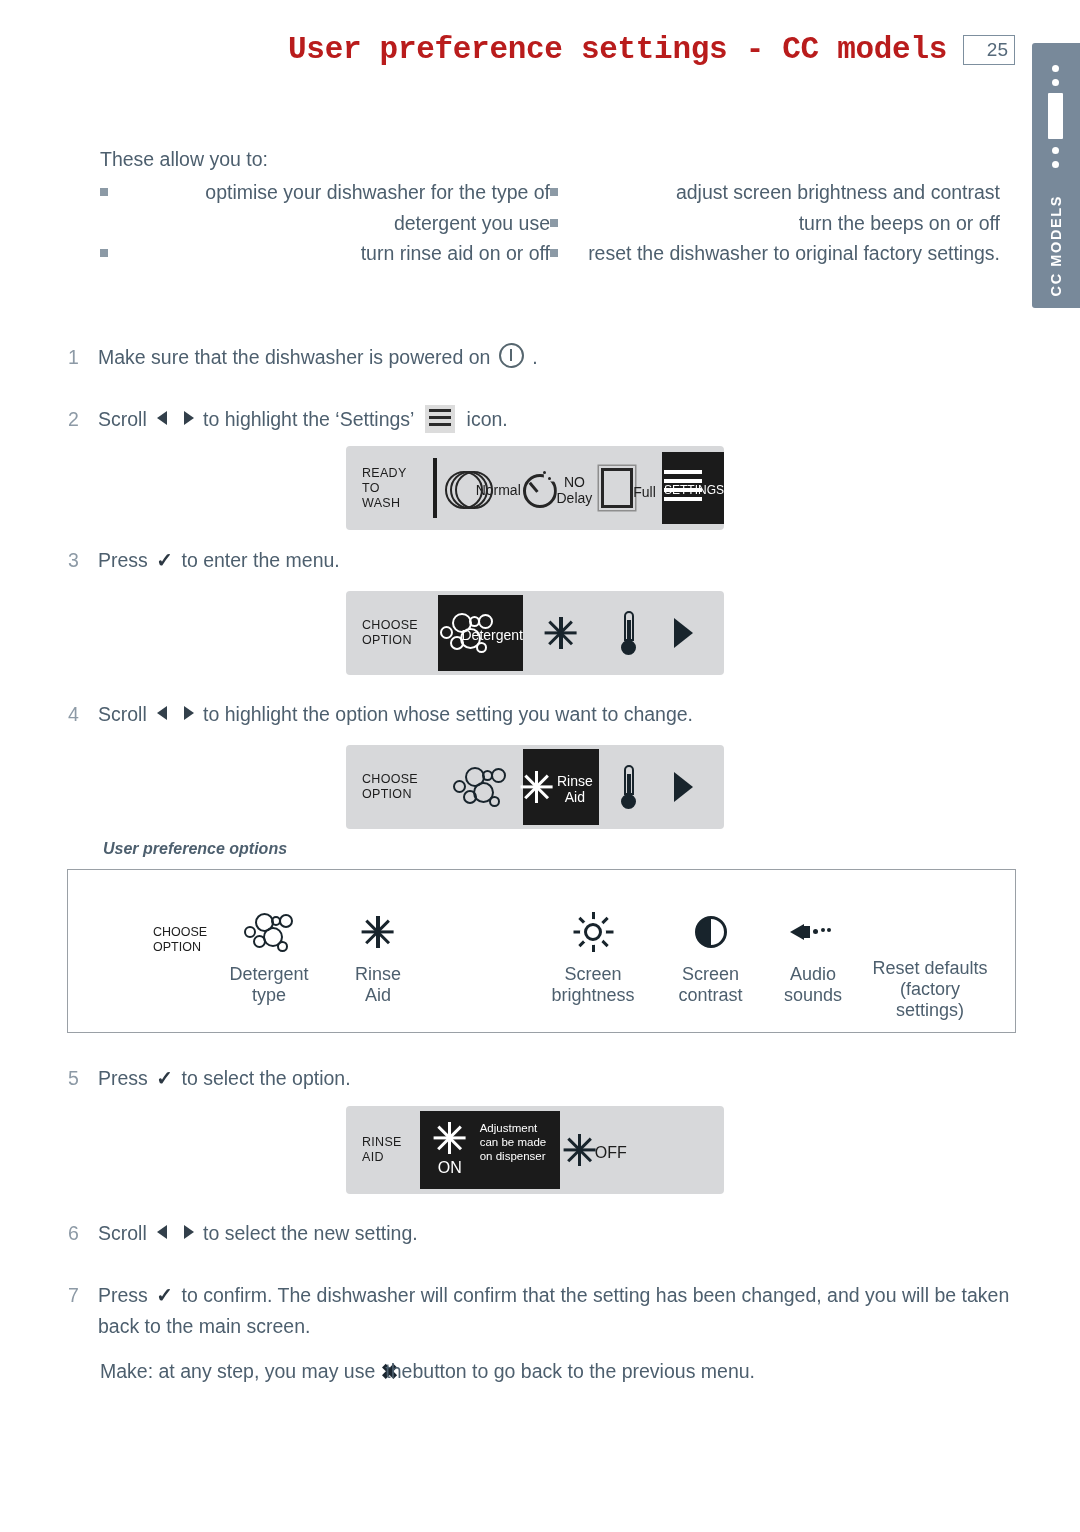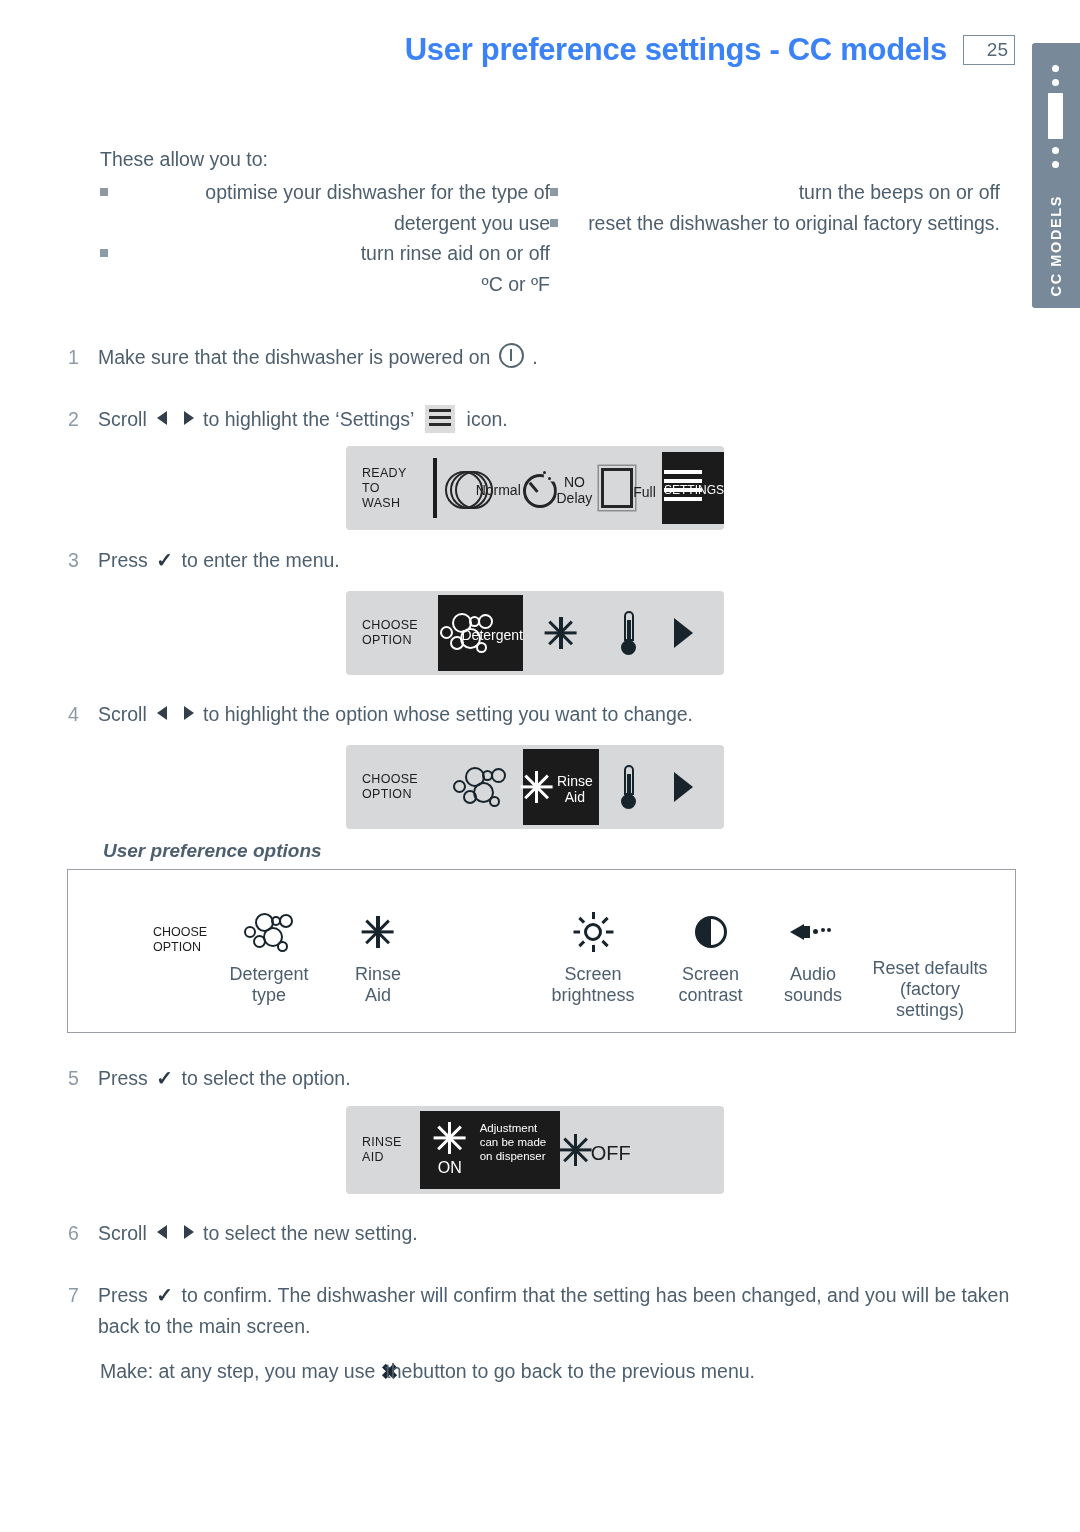--- a/index.html
+++ b/index.html
@@ -10,22 +10,22 @@
     color:#4a5a68;
     position:relative;
     overflow:hidden;
   }
   
   .header{
     position:absolute;left:0;top:32px;width:1015px;
     display:flex;align-items:center;justify-content:flex-end;
   }
   .title{
-    font-size:31px;font-weight:bold;color:#3b82f6;
-    letter-spacing:-0.3px;white-space:nowrap;
+    font-size:31px;font-weight:bold;color:#b91c1c;
+    letter-spacing:-0.3px;white-space:nowrap;font-family:Liberation Mono, monospace;
   }
   .title .dash{font-weight:bold;}
   .pagebox{
     margin-left:16px;
     width:52px;height:30px;
     border:1.5px solid #7d8f9e;
     display:flex;align-items:center;justify-content:flex-end;
     box-sizing:border-box;padding-right:6px;
   }
   .pagenum{font-size:19px;color:#55697a;font-weight:normal;}
@@ -199,21 +199,21 @@
   }
   .spk .sq{position:absolute;left:13px;top:9px;width:7px;height:12px;background:#18242c;}
   .spk .d{position:absolute;border-radius:50%;background:#18242c;}
 
   
   .optbox{
     position:absolute;left:67px;top:869px;width:949px;height:164px;
     border:1.5px solid #9aa0a6;box-sizing:border-box;background:#ffffff;
   }
   .opt-title{
-    position:absolute;left:103px;top:840px;font-size:19px;font-style:italic;
+    position:absolute;left:103px;top:840px;font-size:16px;font-style:italic;
     font-weight:bold;color:#4d5f6e;
   }
   .optrow{position:absolute;left:0;top:0;width:100%;height:100%;}
   .optcol{
     position:absolute;display:flex;flex-direction:column;align-items:center;
   }
   .optcol .glyph{height:52px;display:flex;align-items:center;justify-content:center;}
   .optcol .lbl{
     margin-top:6px;font-size:18px;line-height:21px;color:#4d5f6e;text-align:center;
     white-space:pre-line;
@@ -260,25 +260,26 @@
   <div class="cols">
     <div class="col">
       <div class="bullet-row">
         <span class="bullet-sq"></span>
         <span class="bullet-txt">optimise your dishwasher for the type of detergent you use</span>
       </div>
       <div class="bullet-row">
         <span class="bullet-sq"></span>
         <span class="bullet-txt">turn rinse aid on or off</span>
       </div>
+    </div>
+    <div class="col">
       <div class="bullet-row">
-        <span class="bullet-txt noind">ºC or ºF</span>
-      </div>
-    </div>
-    <div class="col">
+        <span class="bullet-sq"></span>
+        <span class="bullet-txt">adjust screen brightness and contrast</span>
+      </div>
       <div class="bullet-row">
         <span class="bullet-sq"></span>
         <span class="bullet-txt">turn the beeps on or off</span>
       </div>
       <div class="bullet-row">
         <span class="bullet-sq"></span>
         <span class="bullet-txt">reset the dishwasher to original factory settings.</span>
       </div>
     </div>
   </div>
@@ -555,21 +556,21 @@
     </div>
   </div>
 
   <div class="cell" style="width:72px;height:78px;">
     <div class="flake" style="width:30px;height:30px;">
       <i style="transform:rotate(0deg)"></i>
         <i style="transform:rotate(45deg)"></i>
       <i style="transform:rotate(90deg)"></i>
         <i style="transform:rotate(135deg)"></i>
     </div>
-    <span class="cap" style="font-size:20px;margin-top:6px;">OFF</span>
+    <span class="cap" style="font-size:16px;margin-top:6px;">OFF</span>
   </div>
 </div>
 
 <div class="step" style="left:68px;top:1218px;width:900px;">
   <span class="num">6</span>
   <span class="txt">
     <span>Scroll</span>
     <span class="tri-l"></span>
     <span class="tri-r"></span>
     <span>to select the new setting.</span>

